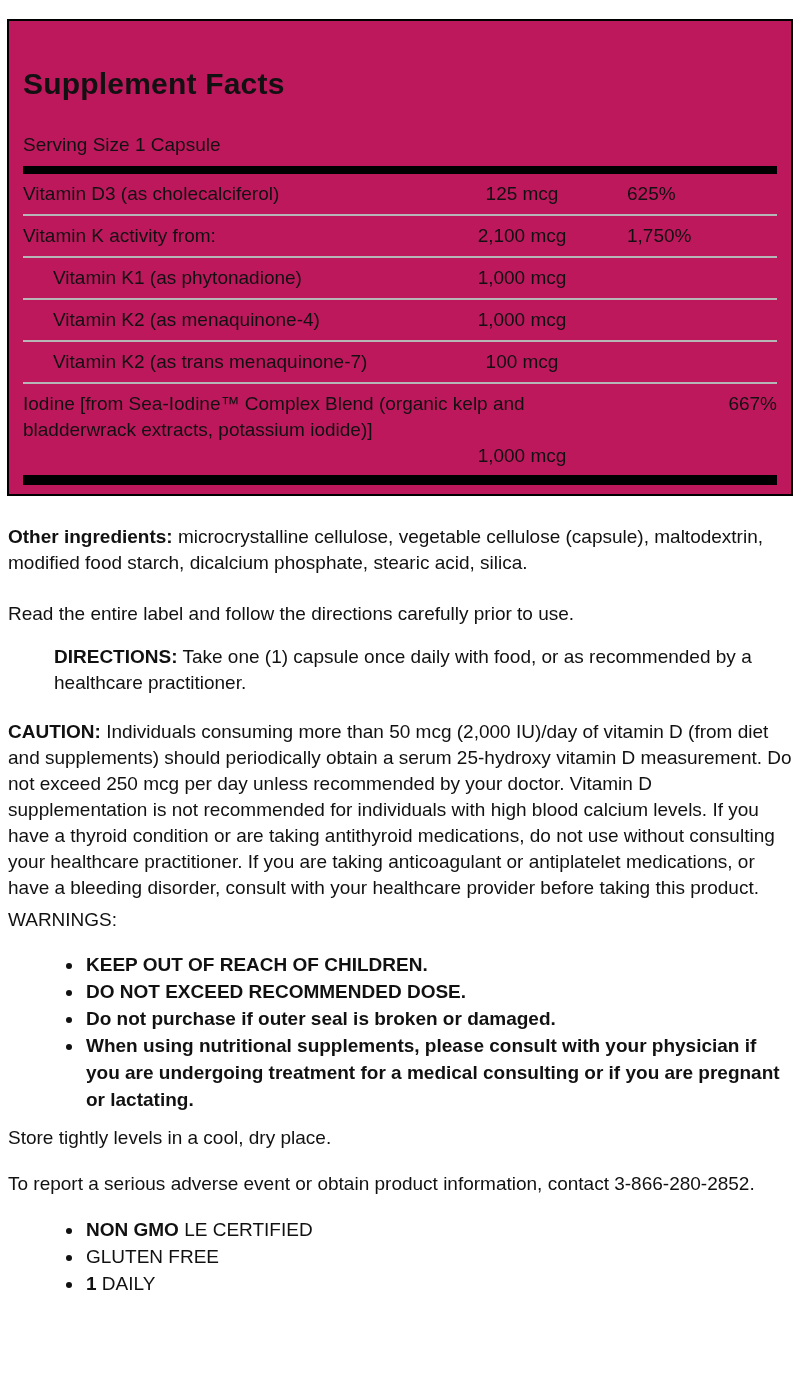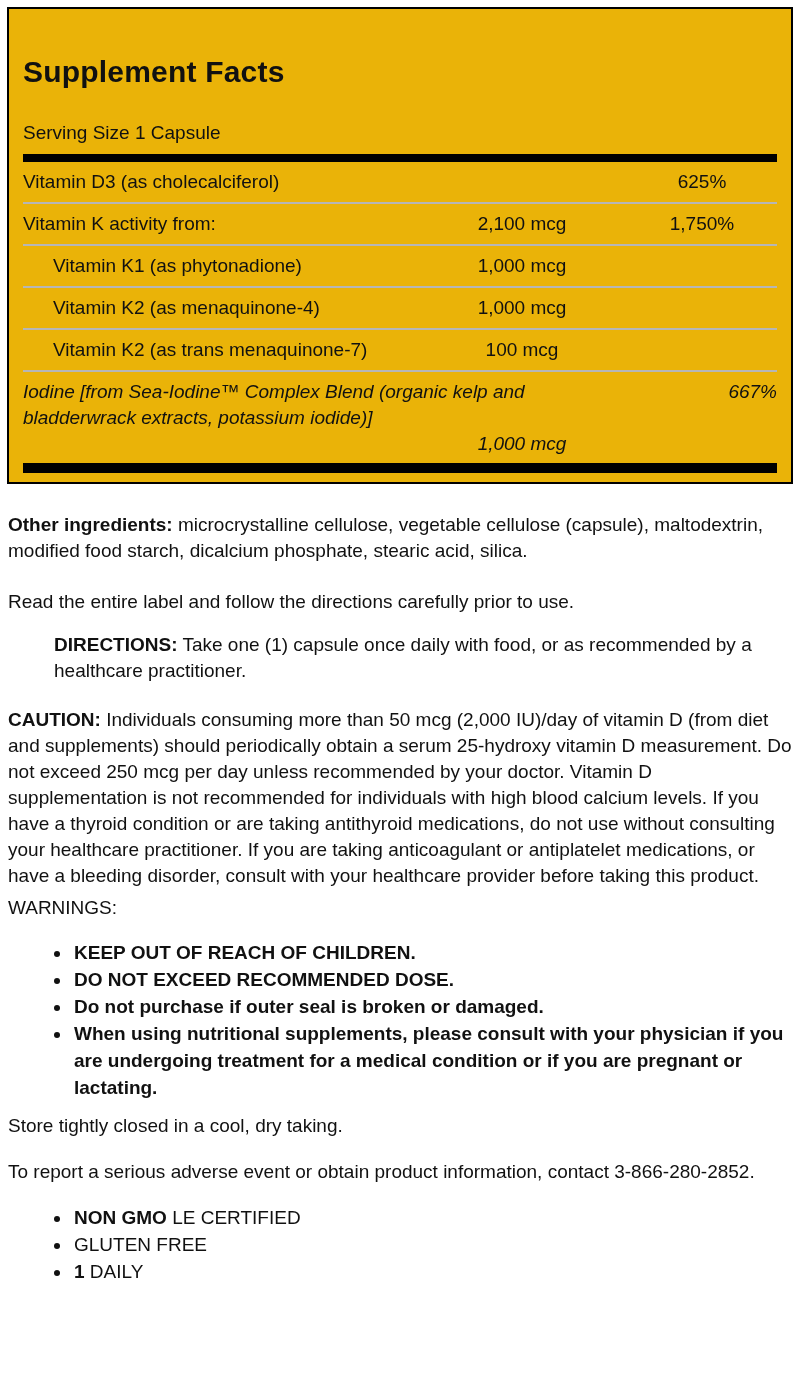--- a/index.html
+++ b/index.html
@@ -7,24 +7,24 @@
     margin: 0; padding: 0;
     background: #ffffff;
     width: 800px;
     font-family: "Liberation Sans", sans-serif;
     color: #111111;
   }
   body { padding: 3px 0 6px 0; }
 
   
   .facts-box {
-    margin: 4px 7px;
+    margin: 16px 7px;
     border: 2px solid #000;
     padding: 0 14px 9px 14px;
-    background: #eab308;
+    background: #be185d;
   }
   .facts-title {
     margin-top: 45px;
     font-size: 30px;
     font-weight: bold;
     line-height: 36px;
     letter-spacing: 0.2px;
   }
   .serving-size {
     margin-top: 30px;
@@ -57,27 +57,26 @@
   .t-row {
     display: flex;
     padding: 7px 0;
     font-size: 19px;
     line-height: 26px;
     border-bottom: 2px solid #b6b6b6;
   }
   .t-row .c-name  { flex: 1 1 auto; text-align: left; }
   .t-row .c-name.indent { padding-left: 30px; }
   .t-row .c-amount { flex: 0 0 190px; text-align: center; padding-right: 20px; }
-  .t-row .c-dv    { flex: 0 0 150px; text-align: center; }
+  .t-row .c-dv    { flex: 0 0 150px; text-align: left; }
 
   .iodine-row {
     padding: 7px 0 6px 0;
     font-size: 19px;
     line-height: 26px;
-    font-style: italic;
   }
   .iodine-top { display: flex; }
   .iodine-top .c-name { flex: 1 1 auto; max-width: 555px; }
   .iodine-top .c-dv   { flex: 0 0 150px; margin-left: auto; text-align: right; }
   .iodine-amount-line { display: flex; }
   .iodine-amount-line .spacer { flex: 1 1 auto; }
   .iodine-amount-line .c-amount { flex: 0 0 190px; text-align: center; padding-right: 20px; }
   .iodine-amount-line .c-dv { flex: 0 0 150px; }
 
   
@@ -85,21 +84,21 @@
   p { margin: 0; font-size: 19px; line-height: 26px; }
   .p-other      { margin-top: 28px; }
   .p-read       { margin-top: 25px; font-weight: normal; }
   .p-directions { margin-top: 17px; margin-left: 46px; }
   .p-caution    { margin-top: 23px; }
   .p-warnhead   { margin-top: 6px; font-weight: normal; }
   .p-storage    { margin-top: 12px; }
   .p-adverse    { margin-top: 20px; }
   b, .bold { font-weight: bold; }
 
-  ul { margin: 0; padding: 0 0 0 64px; }
+  ul { margin: 12px; padding: 0 0 0 64px; }
   ul.warn-list { margin-top: 18px; }
   ul.warn-list li {
     font-size: 19px;
     line-height: 27px;
     font-weight: bold;
     padding-left: 2px;
   }
   ul.cert-list { margin-top: 19px; }
   ul.cert-list li {
     font-size: 19px;
@@ -112,20 +111,21 @@
 
 <div class="facts-box">
   <div class="facts-title">Supplement Facts</div>
   <div class="serving-size">Serving Size 1 Capsule</div>
 
   <div class="bar bar-thick-top"></div>
 
 
   <div class="t-row">
     <div class="c-name">Vitamin D3 (as cholecalciferol)</div>
+    <div class="c-amount">125 mcg</div>
     <div class="c-dv">625%</div>
   </div>
 
   <div class="t-row">
     <div class="c-name">Vitamin K activity from:</div>
     <div class="c-amount">2,100 mcg</div>
     <div class="c-dv">1,750%</div>
   </div>
 
   <div class="t-row">
@@ -170,24 +170,24 @@
   <p class="p-directions"><b>DIRECTIONS:</b><span> Take one (1) capsule once daily with food, or as recommended by a healthcare practitioner.</span></p>
 
   <p class="p-caution"><b>CAUTION:</b><span> Individuals consuming more than 50 mcg (2,000 IU)/day of vitamin D (from diet and supplements) should periodically obtain a serum 25-hydroxy vitamin D measurement. Do not exceed 250 mcg per day unless recommended by your doctor. Vitamin D supplementation is not recommended for individuals with high blood calcium levels. If you have a thyroid condition or are taking antithyroid medications, do not use without consulting your healthcare practitioner. If you are taking anticoagulant or antiplatelet medications, or have a bleeding disorder, consult with your healthcare provider before taking this product.</span></p>
 
   <p class="p-warnhead">WARNINGS:</p>
 
   <ul class="warn-list">
     <li>KEEP OUT OF REACH OF CHILDREN.</li>
     <li>DO NOT EXCEED RECOMMENDED DOSE.</li>
     <li>Do not purchase if outer seal is broken or damaged.</li>
-    <li>When using nutritional supplements, please consult with your physician if you are undergoing treatment for a medical condition or if you are pregnant or lactating.</li>
+    <li>When using nutritional supplements, please consult with your physician if you are undergoing treatment for a medical consulting or if you are pregnant or lactating.</li>
   </ul>
 
-  <p class="p-storage">Store tightly closed in a cool, dry taking.</p>
+  <p class="p-storage">Store tightly levels in a cool, dry place.</p>
 
   <p class="p-adverse">To report a serious adverse event or obtain product information, contact 3-866-280-2852.</p>
 
   <ul class="cert-list">
     <li><b>NON GMO</b><span> LE CERTIFIED</span></li>
     <li><b></b><span>GLUTEN FREE</span></li>
     <li><b>1</b><span> DAILY</span></li>
   </ul>
 
 </div>

